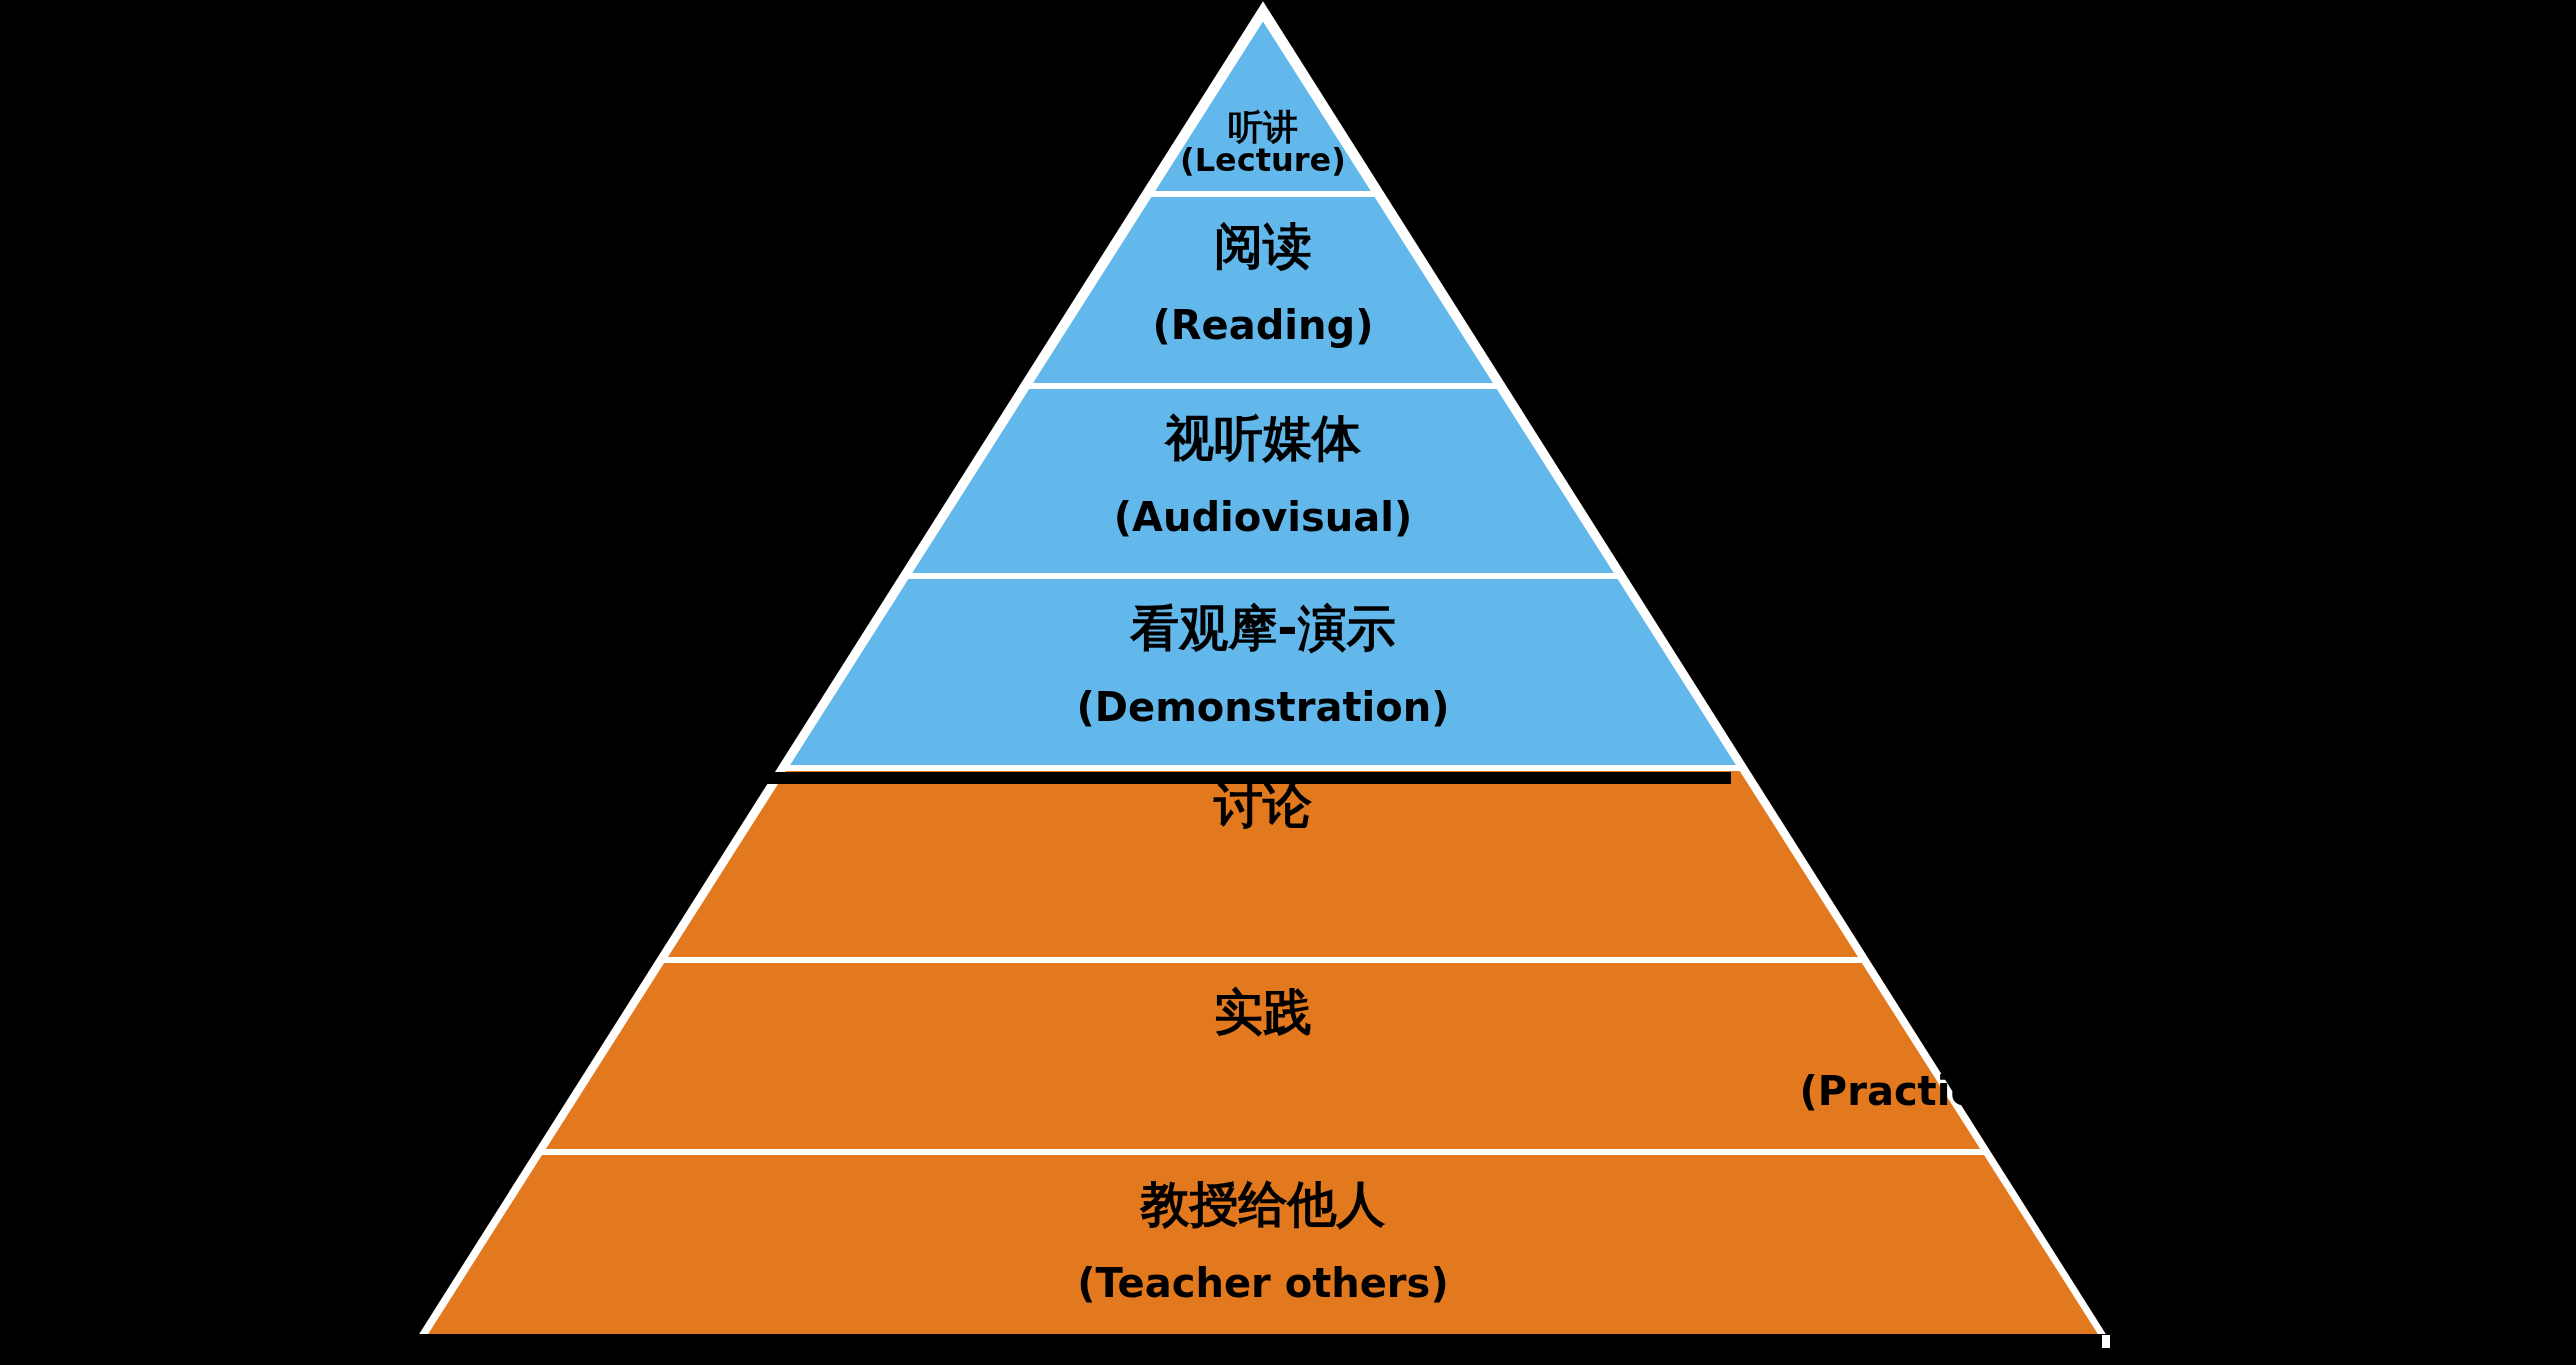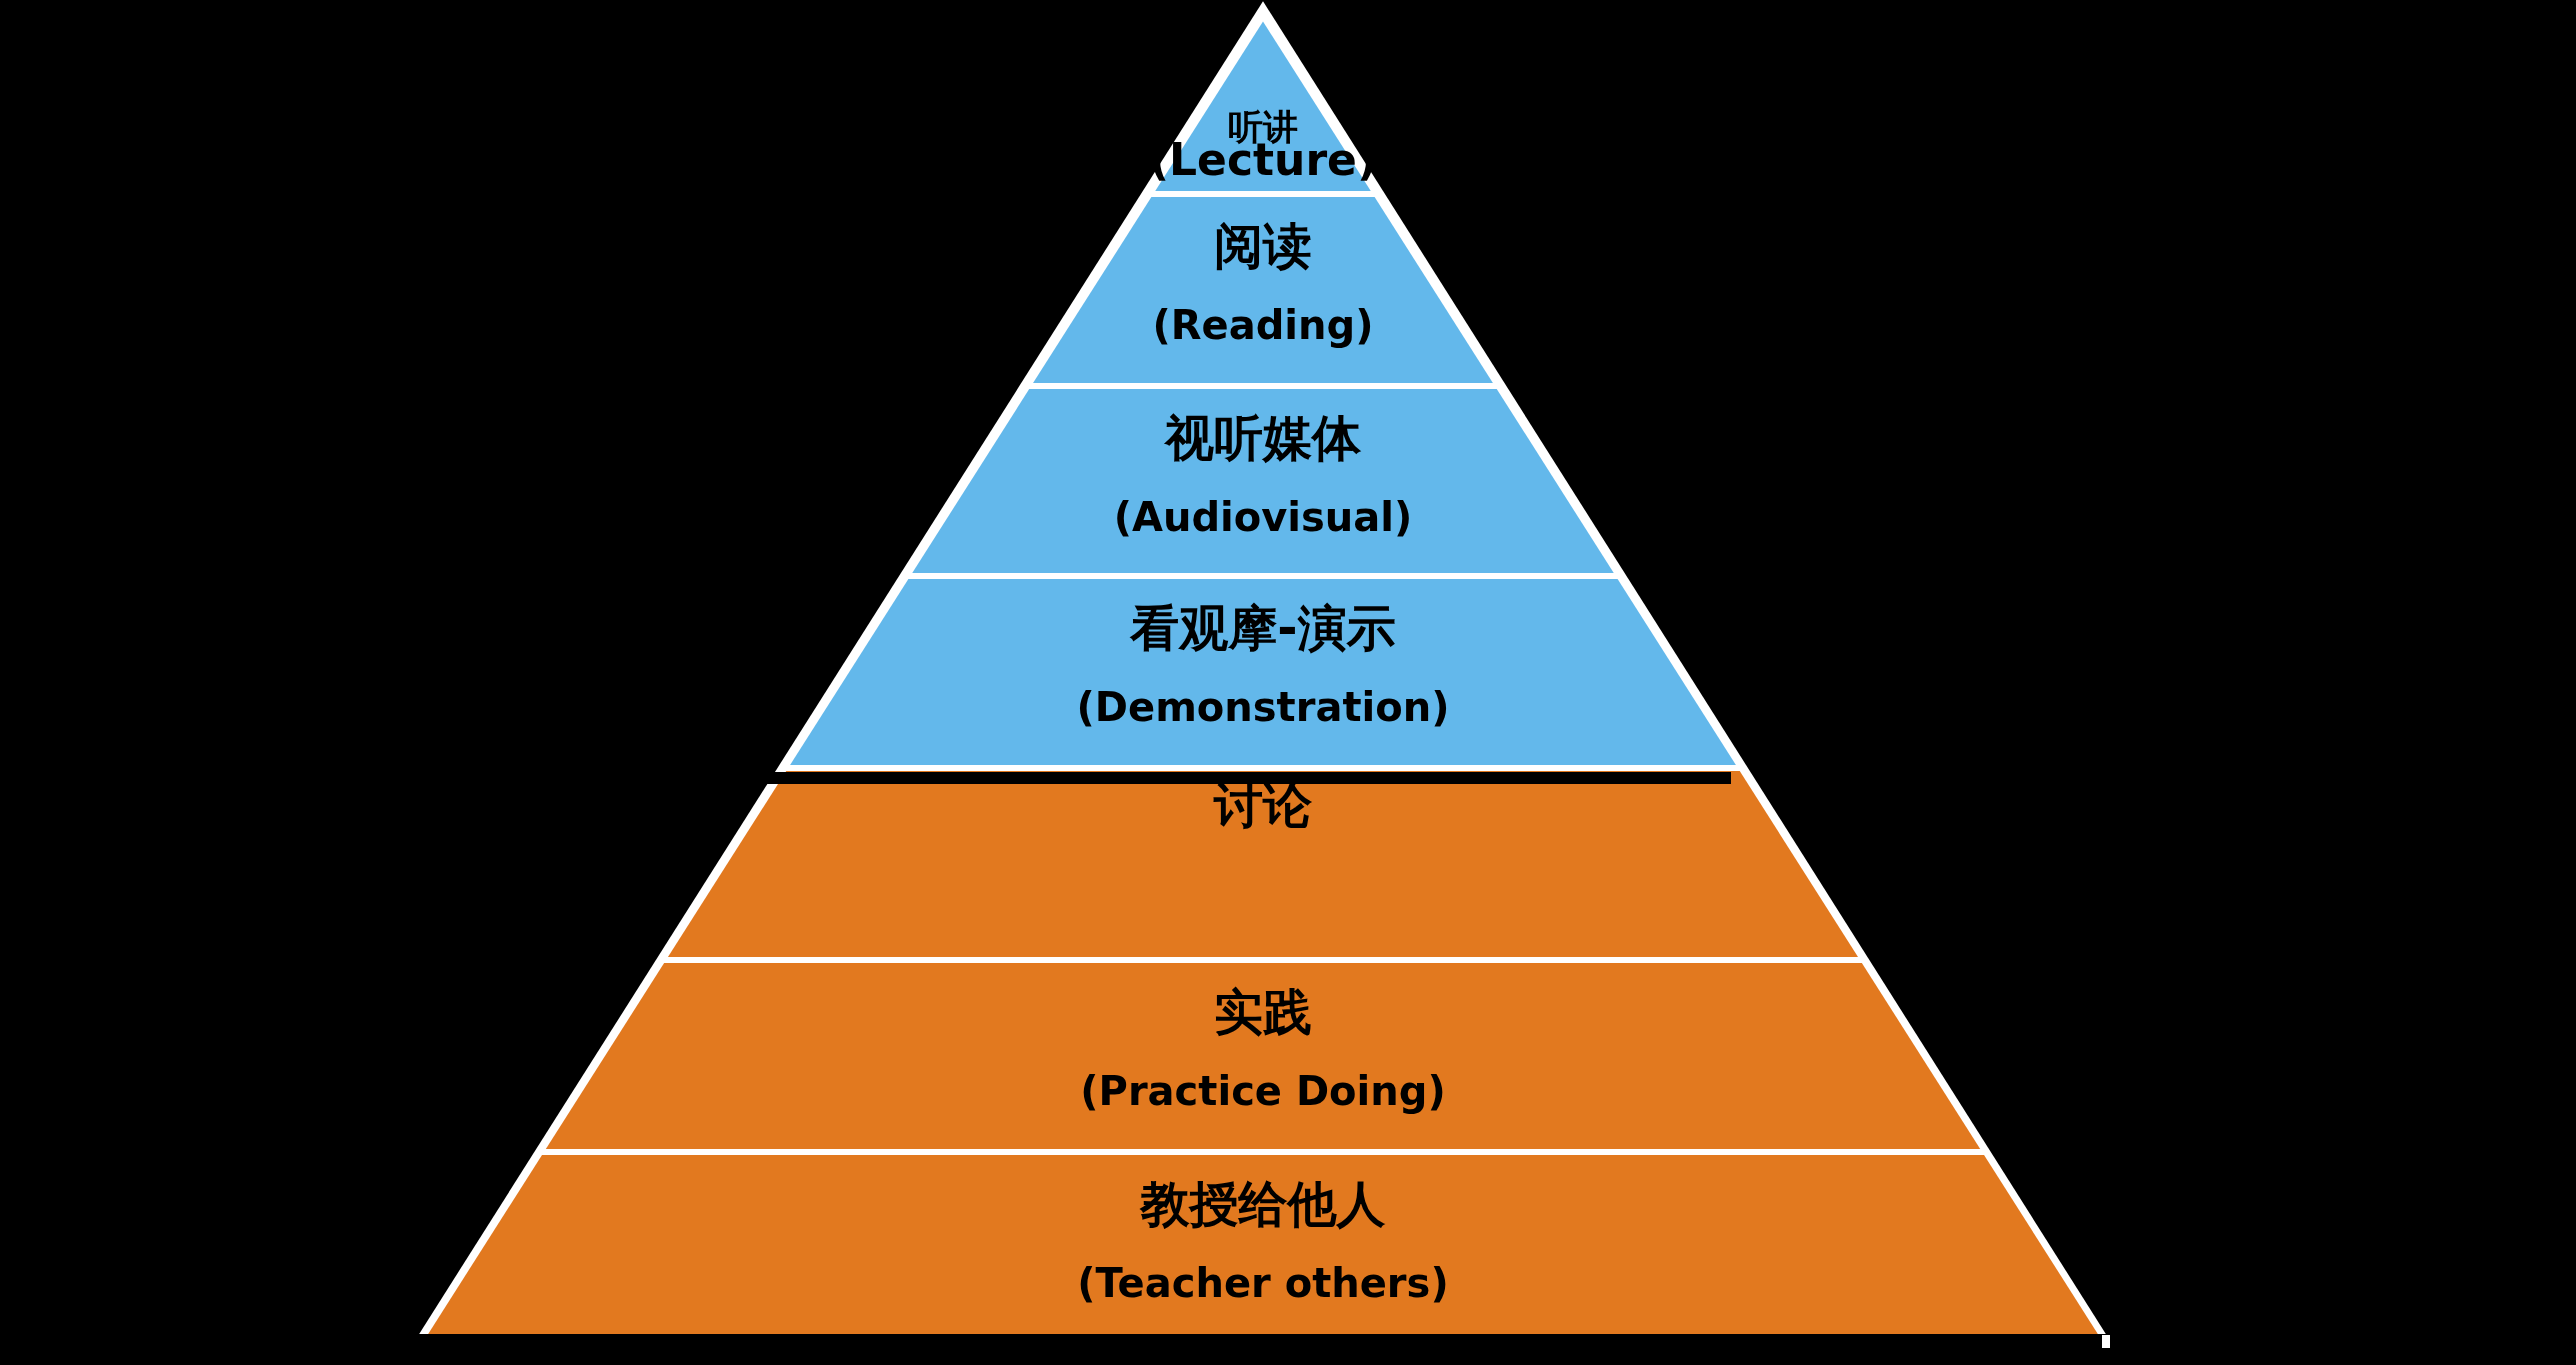--- a/index.html
+++ b/index.html
@@ -74,33 +74,33 @@
     width: 1804px;
     text-align: center;
     color: var(--text, #000);
     font-weight: bold;
     line-height: 60px;
     white-space: nowrap;
   }
   .zh { font-size: 49px; }
   .en { font-size: 40px; }
   .zh.small { font-size: 35px; line-height: 48px; margin-top: 31px; }
-  .en.small { font-size: 44px; line-height: 48px; }
+  .en.small { font-size: 32px; line-height: 48px; }
   .t-zh1 { top: 72px; }
   .t-en1 { top: 136px; }
   .t-zh2 { top: 217px; }
   .t-en2 { top: 295px; }
   .t-zh3 { top: 409px; }
   .t-en3 { top: 487px; }
   .t-zh4 { top: 599px; }
   .t-en4 { top: 677px; }
   .t-zh5 { top: 776px; }
   .t-en5 { top: 870px; }
   .t-zh6 { top: 983px; }
-  .t-en6 { top: 1061px; }
+  .t-en6 { top: 1061px; text-align: right; }
   .t-zh7 { top: 1175px; }
   .t-en7 { top: 1253px; }
 </style>
 </head>
 <body style="--bg: #000000; --border: #ffffff; --blue: #63B8EB; --orange: #E2791F; --thickbar: #000000; --text: #000000;">
 
 <div class="stage">
 
   <div class="tri-outer"></div>
   <div class="tri-inner"></div>

